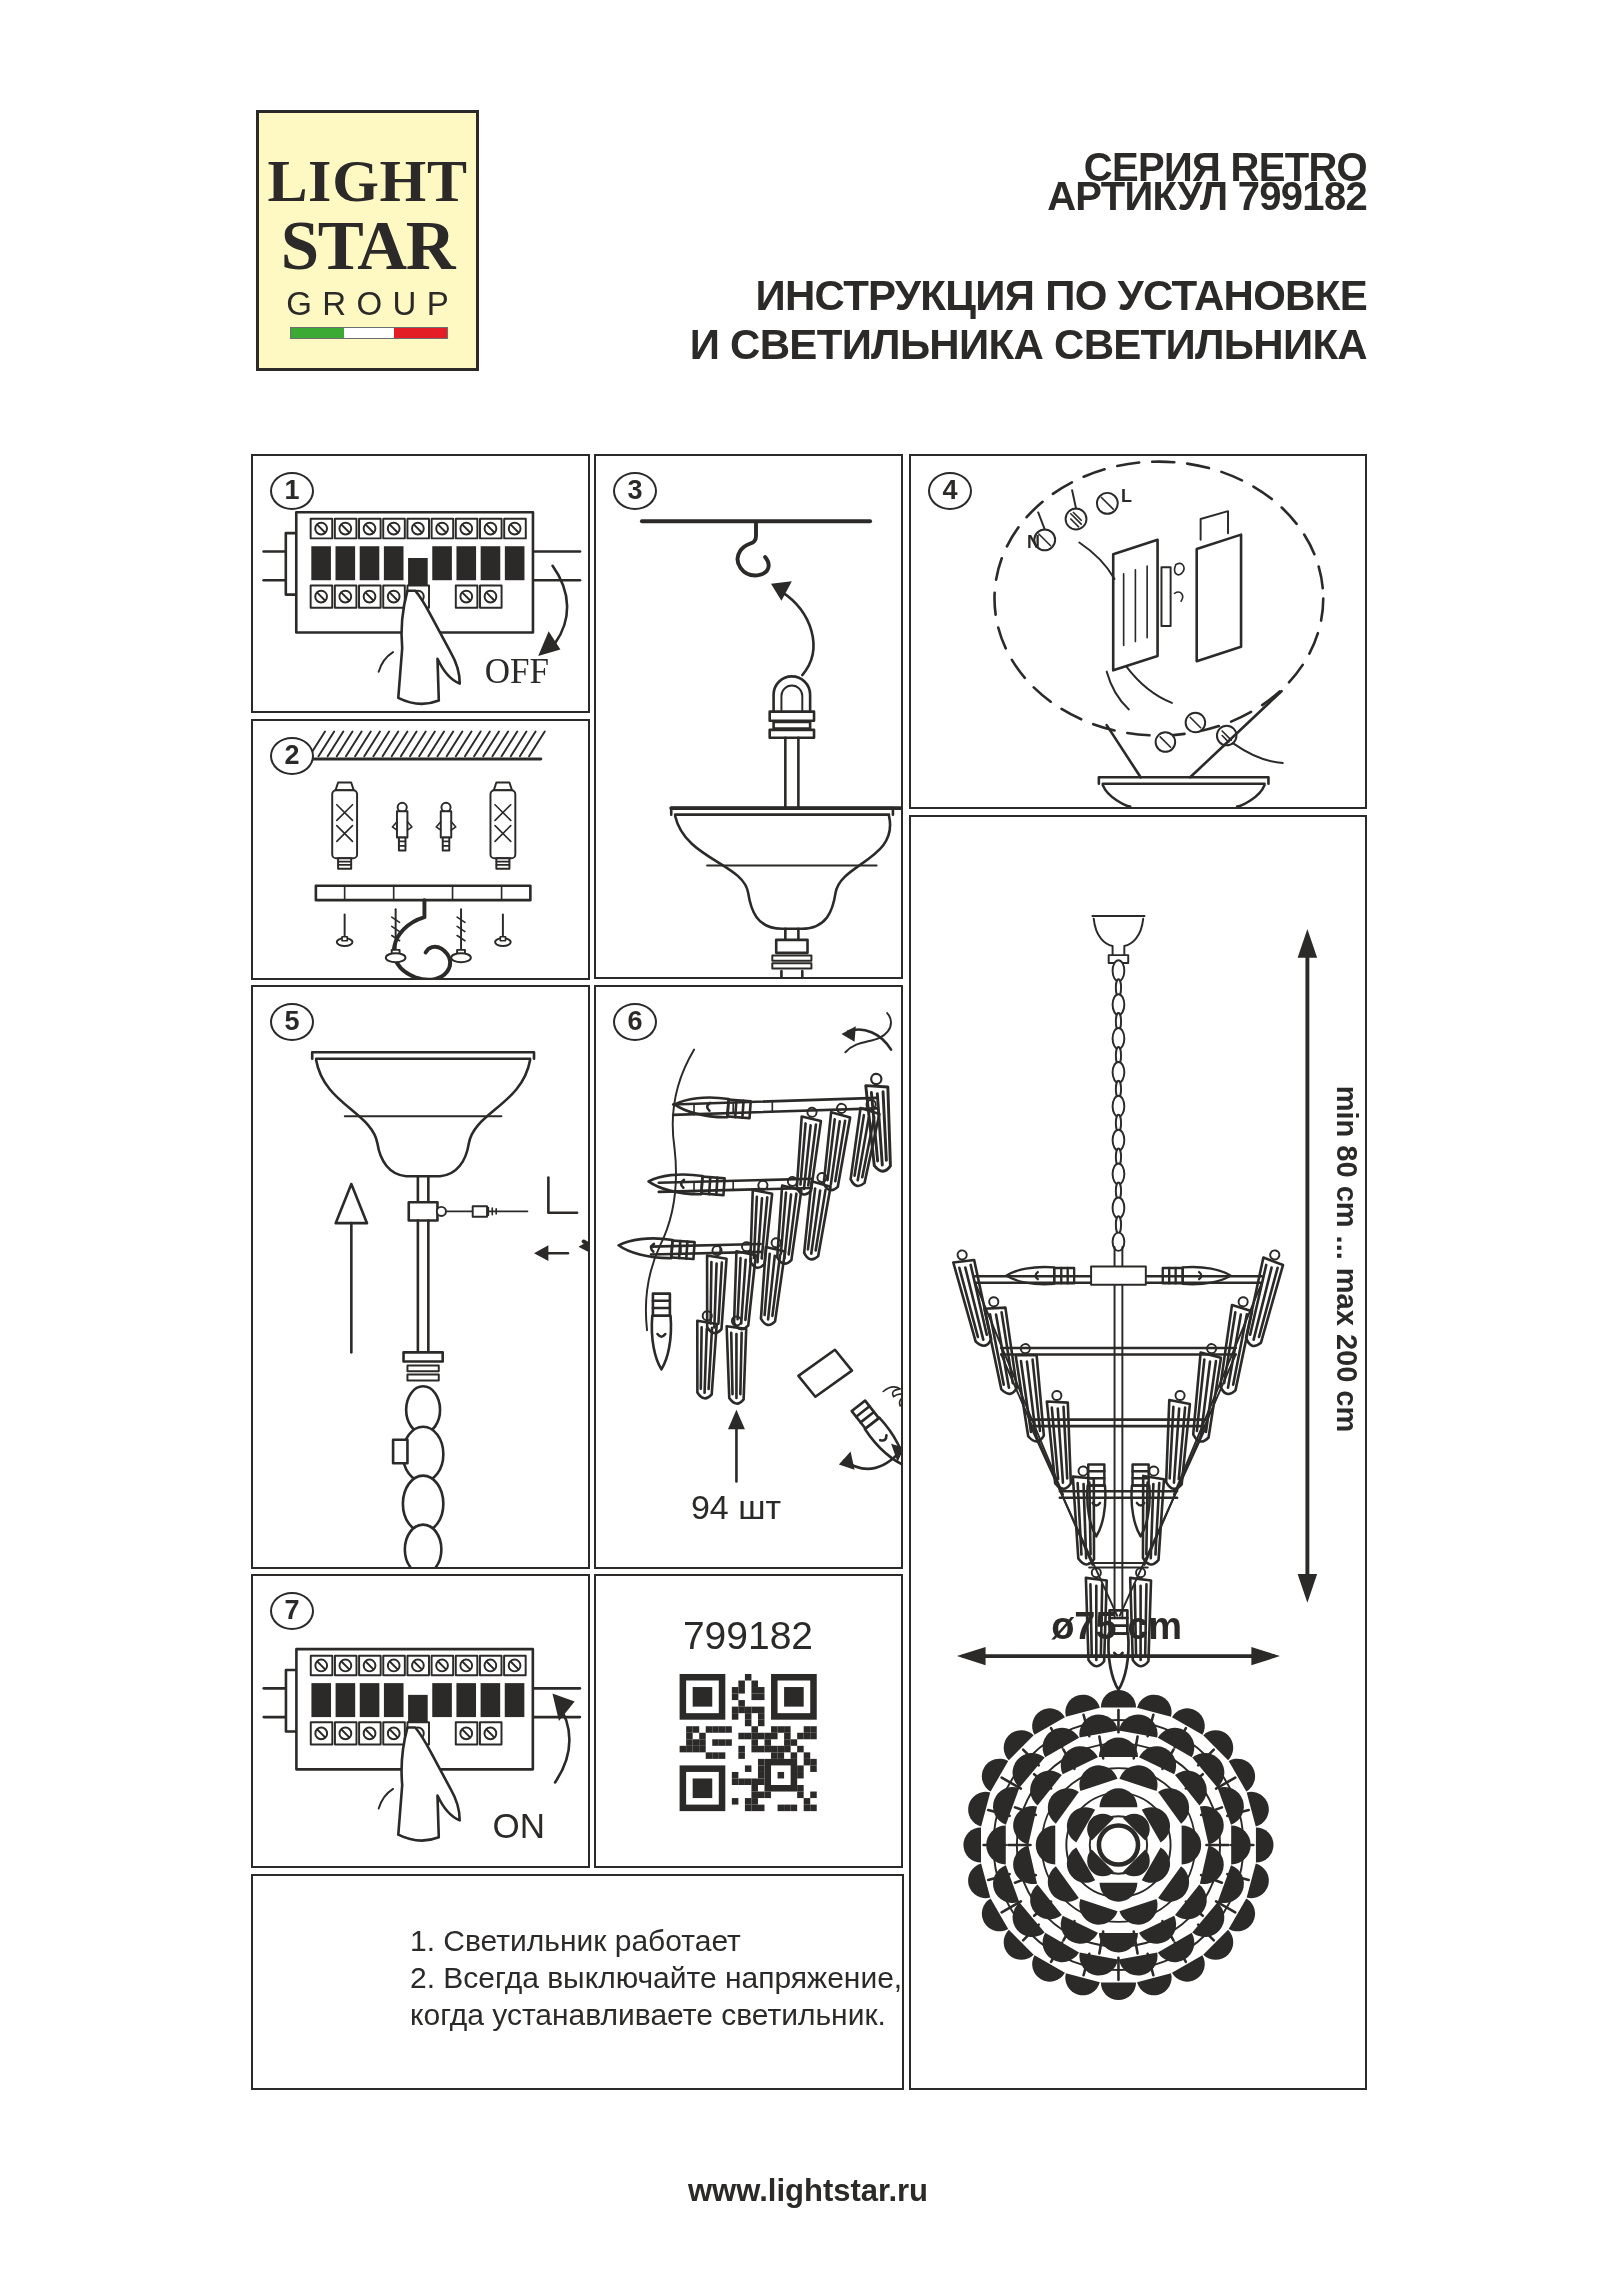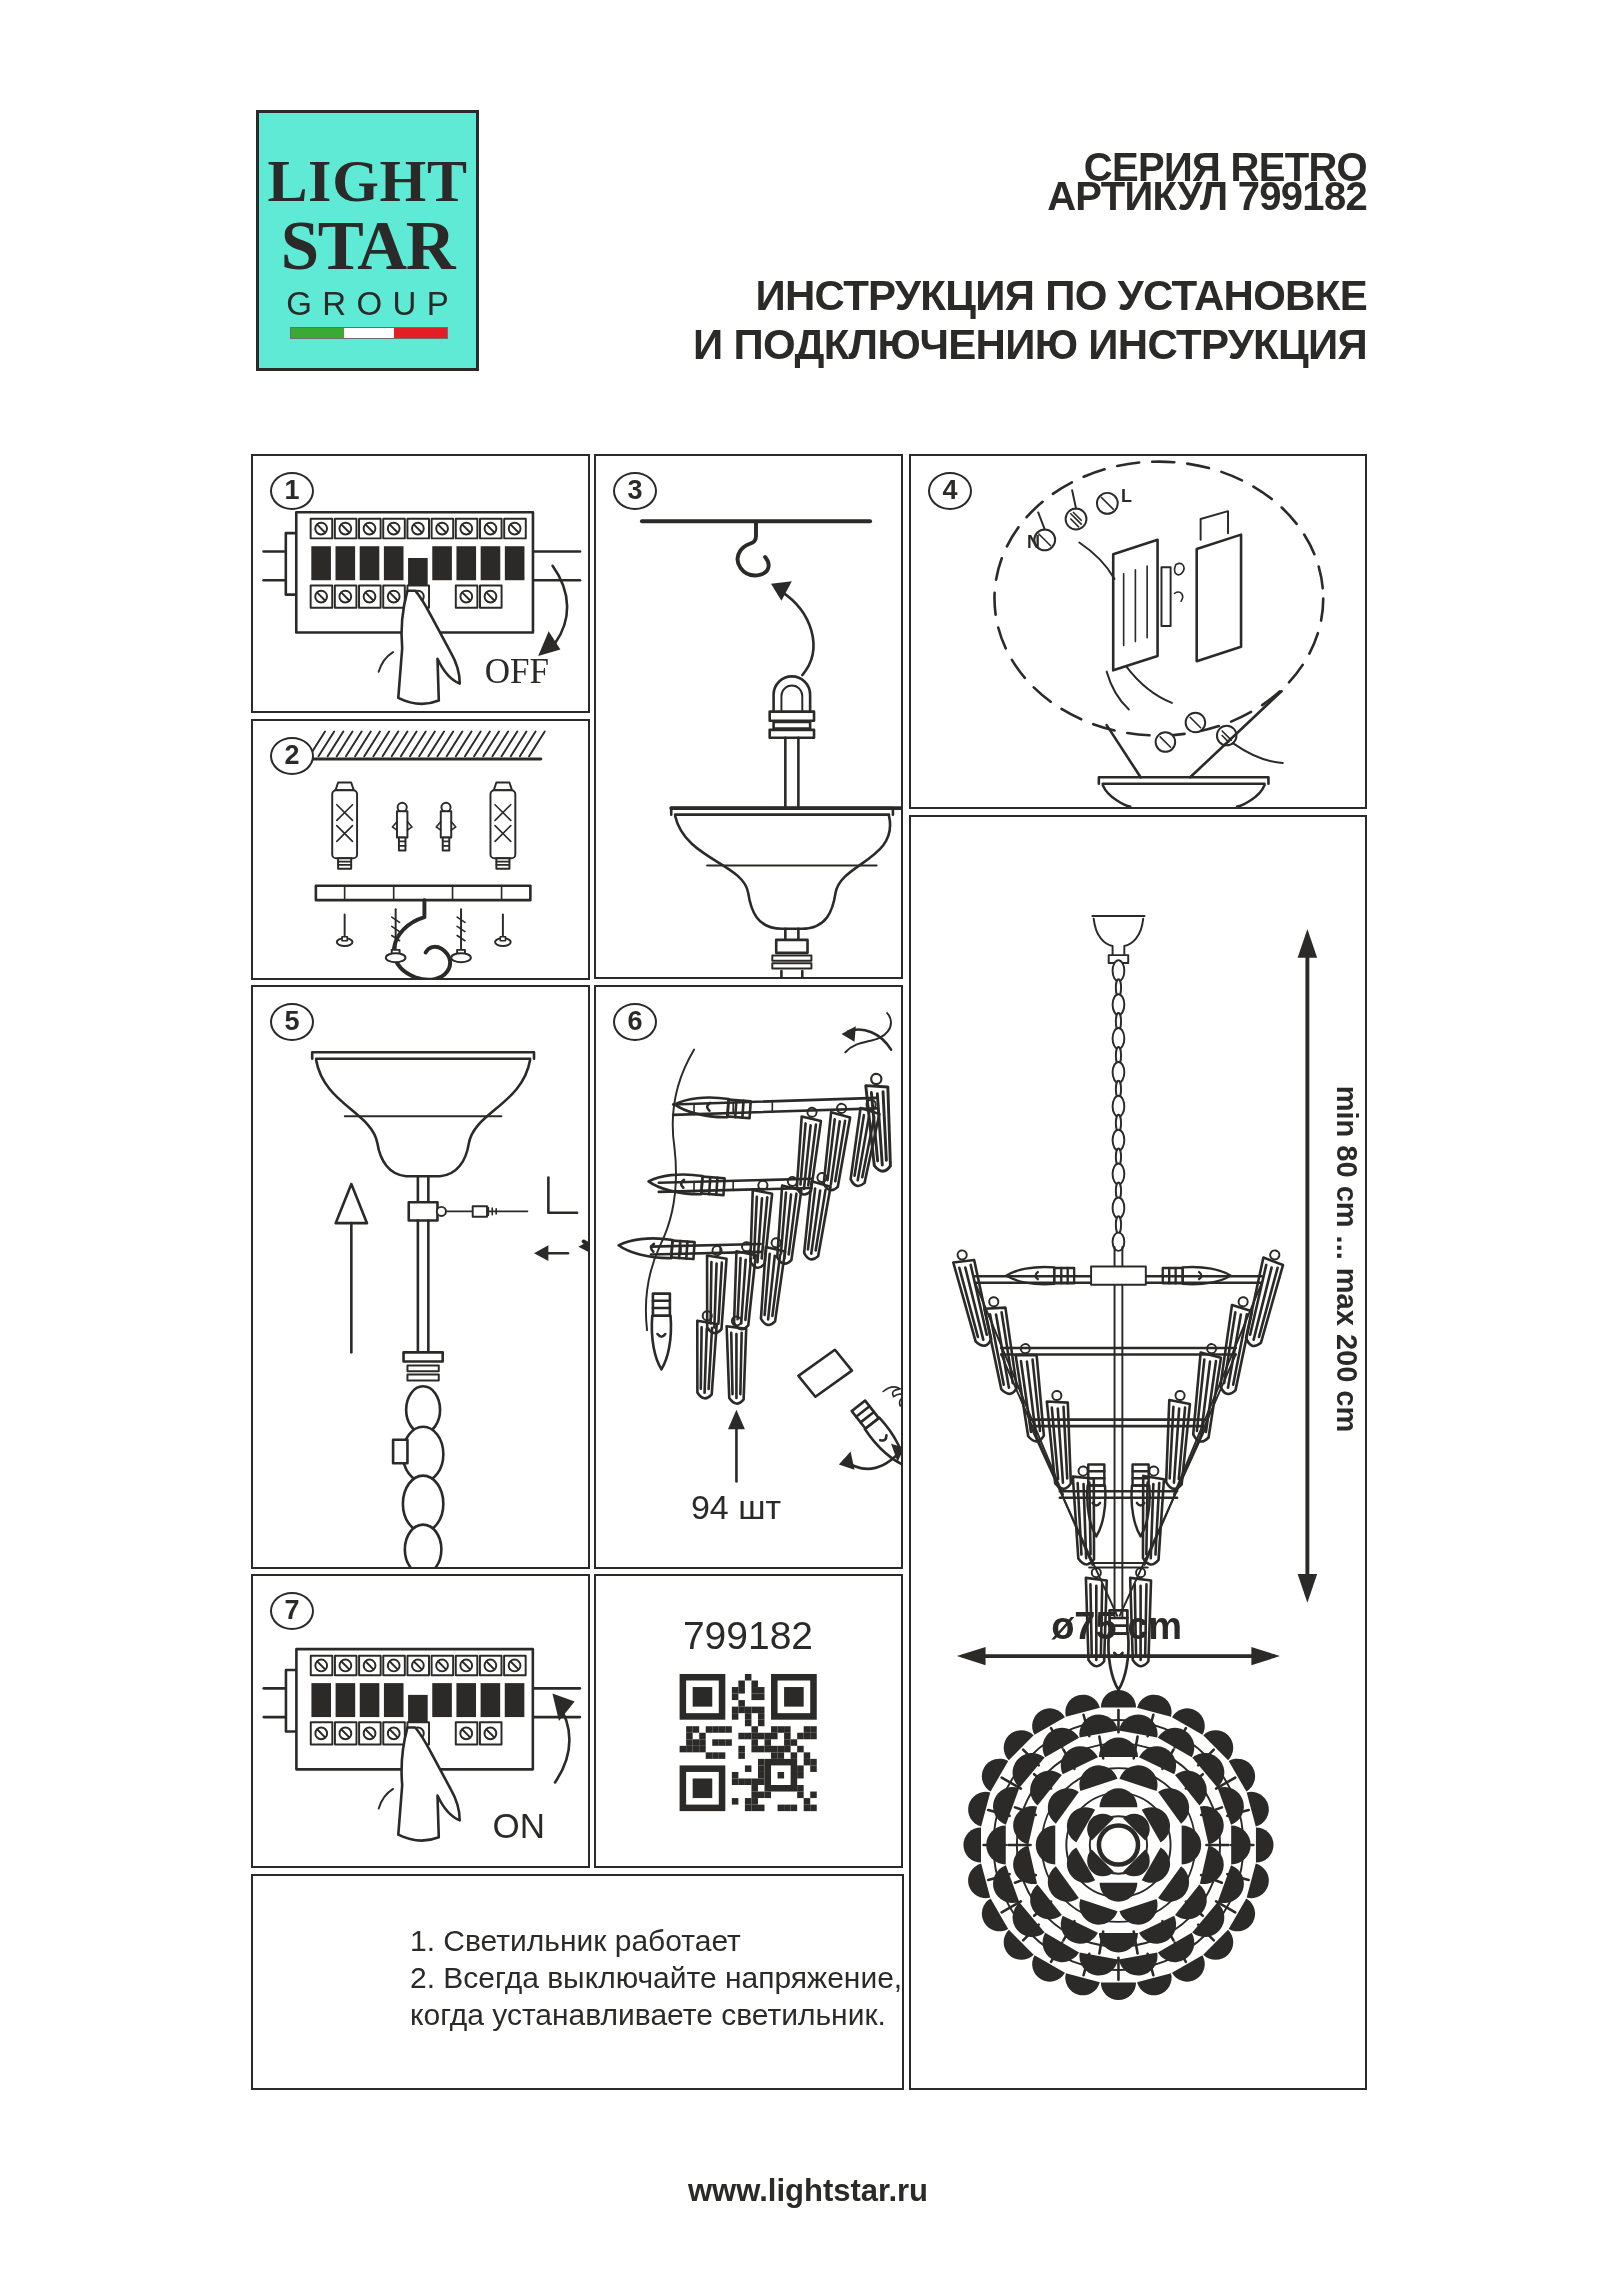--- a/index.html
+++ b/index.html
@@ -1,21 +1,21 @@
 <!DOCTYPE html>
 <html style="--ink: #2b2a29;font-size:10.4px"><head>
 <meta charset="utf-8">
 <style>
   :root{ --ink:#2b2a29; }
   html,body{margin:0;padding:0;background:#888;}
   .page{position:relative;width:1616px;height:2284px;background:#fff;overflow:hidden;
         font-family:"Liberation Sans", sans-serif;color:var(--ink);}
   
   .logo-box{position:absolute;left:256px;top:110px;width:223px;height:261px;
-            border:3.3px solid var(--ink);box-sizing:border-box;background:#5eead4;text-align:center;}
+            border:3.3px solid var(--ink);box-sizing:border-box;background:#fef9c3;text-align:center;}
   .logo-w1{position:absolute;left:0;right:0;top:38px;font-family:"Liberation Serif",serif;
            font-weight:700;font-size:60px;letter-spacing:0.7px;line-height:1;}
   .logo-w2{position:absolute;left:0;right:0;top:99px;font-family:"Liberation Serif",serif;
            font-weight:700;font-size:69px;letter-spacing:-1.3px;line-height:1;}
   .logo-w3{position:absolute;left:0;right:0;top:174px;font-size:33px;font-weight:400;
            letter-spacing:10.4px;text-indent:10.4px;line-height:1;}
   .flag{position:absolute;left:31px;top:214px;width:156px;height:10.4px;border:1.3px solid #6d6e71;display:flex;}
   .flag div{height:100%;}
   
   .hdr{position:absolute;right:249px;text-align:right;font-weight:700;line-height:1;letter-spacing:-0.7px;}
@@ -59,21 +59,21 @@
     <div class="flag">
       <div id="fg" style="width: 34%; background: rgb(58, 170, 53);"></div>
       <div id="fw" style="width: 32%; background: rgb(255, 255, 255);"></div>
       <div id="fr" style="width: 34%; background: rgb(227, 30, 36);"></div>
     </div>
   </div>
 
   <div class="hdr hdr-series lbl">СЕРИЯ RETRO</div>
   <div class="hdr hdr-article lbl">АРТИКУЛ 799182</div>
   <div class="hdr hdr-t1 lbl">ИНСТРУКЦИЯ ПО УСТАНОВКЕ</div>
-  <div class="hdr hdr-t2 lbl">И ПОДКЛЮЧЕНИЮ ИНСТРУКЦИЯ</div>
+  <div class="hdr hdr-t2 lbl">И СВЕТИЛЬНИКА СВЕТИЛЬНИКА</div>
 
   <div class="panel" style="left:251px;top:454px;width:339px;height:259px;">
     <div class="badge">1</div>
     <svg class="art" viewBox="0 0 512 390">
       <g class="gen-breaker">
           <line x1="16" y1="146" x2="50" y2="146" style="stroke:currentColor;fill:none;stroke-width:4;"></line>
           <line x1="16" y1="190" x2="50" y2="190" style="stroke:currentColor;fill:none;stroke-width:4;"></line>
           <line x1="428" y1="146" x2="500" y2="146" style="stroke:currentColor;fill:none;stroke-width:4;"></line>
           <line x1="428" y1="190" x2="500" y2="190" style="stroke:currentColor;fill:none;stroke-width:4;"></line>
           <path d="M66,86 H428 V270 H66 Z M66,118 H50 V212 H66" style="stroke:currentColor;fill:#fff;stroke-width:4;"></path>

